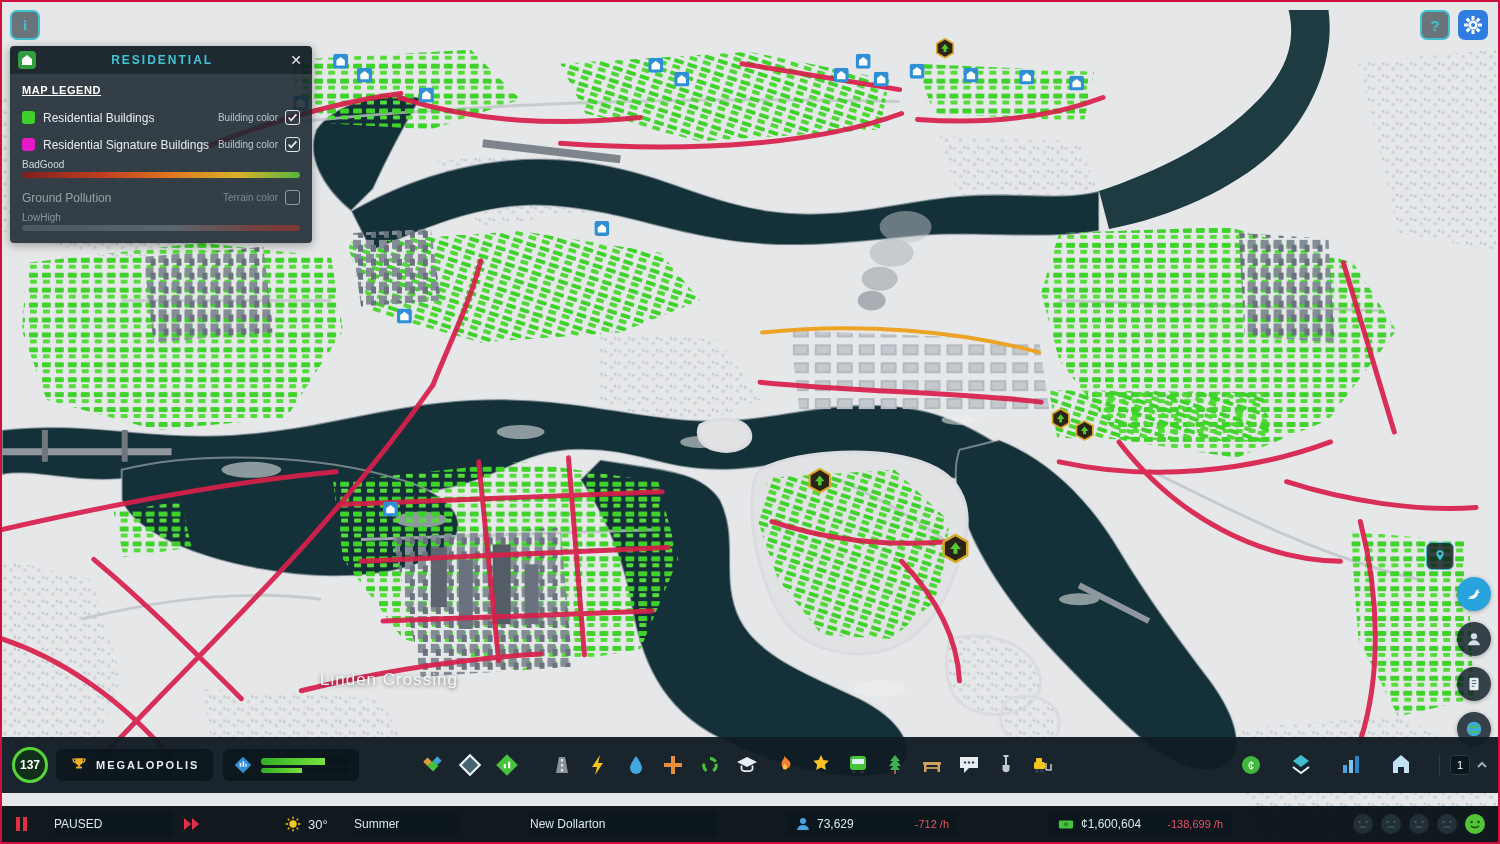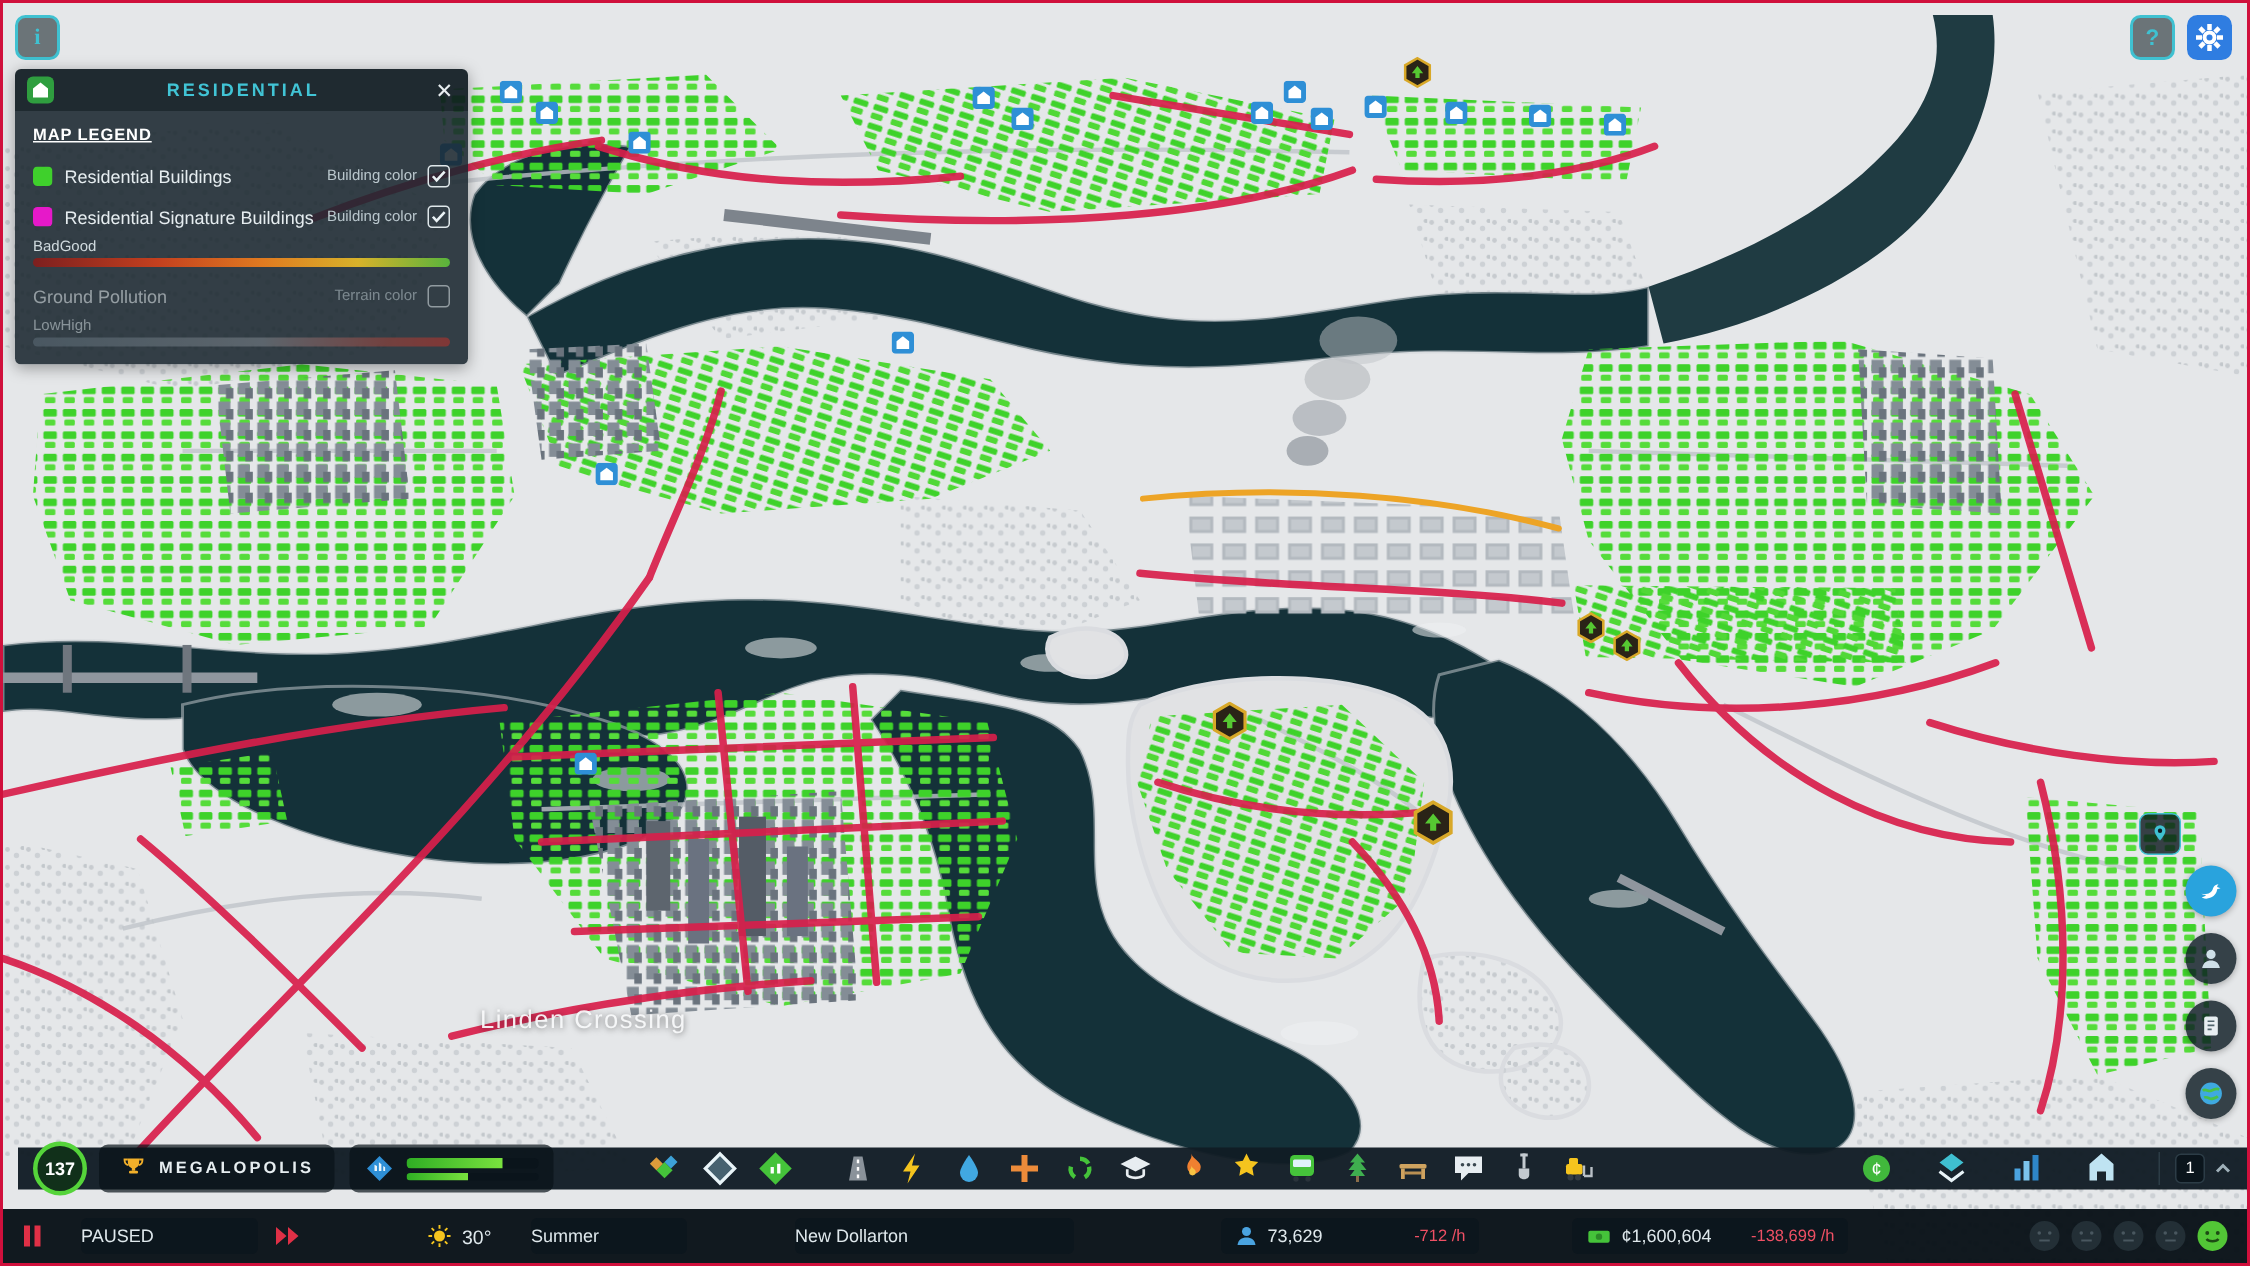--- a/index.html
+++ b/index.html
@@ -44,21 +44,21 @@
 
   
   .float-pin{position:absolute;right:44px;top:540px;width:26px;height:26px;border-radius:6px;
     border:1.5px solid #3fc1d1;background:rgba(10,22,28,.8);display:flex;align-items:center;justify-content:center;cursor:pointer;}
   .float-stack{position:absolute;right:7px;top:575px;display:flex;flex-direction:column;gap:11px;}
   .fbtn{width:34px;height:34px;border-radius:50%;display:flex;align-items:center;justify-content:center;
     background:rgba(14,28,36,.82);cursor:pointer;box-shadow:0 1px 4px rgba(0,0,0,.3);}
   .fbtn.chirper{background:#29a3dd;}
 
   
-  .toolbar{position:absolute;left:10px;right:0;bottom:49px;height:28px;background:rgba(17,28,36,.96);
+  .toolbar{position:absolute;left:0;right:0;bottom:49px;height:56px;background:rgba(17,28,36,.96);
     display:flex;align-items:center;padding:0 10px;box-sizing:border-box;}
   .level-badge{width:36px;height:36px;border-radius:50%;border:3.5px solid #55d43a;background:#11301a;
     display:flex;align-items:center;justify-content:center;box-sizing:border-box;cursor:pointer;}
   .level-badge span{color:#fff;font-size:12px;font-weight:bold;}
   .pill{height:32px;border-radius:6px;background:rgba(9,18,24,.7);display:flex;align-items:center;cursor:pointer;}
   .milestone{margin-left:8px;padding:0 14px;gap:8px;align-items:center;}
   .milestone span{color:#e6edf0;font-size:11px;font-weight:bold;letter-spacing:2px;}
   .progress{margin-left:10px;padding:0 10px;gap:8px;}
   .pw-bars{display:flex;flex-direction:column;gap:3px;}
   .pw-bar{width:88px;height:7px;background:#0a141b;border-radius:3px;overflow:hidden;}
@@ -588,21 +588,21 @@
       <span style="font-size:13px;">30°</span>
     </div>
     <div class="sb-item ctr" style="left:352px;width:104px;">
       <span>Summer</span>
     </div>
 
     <div class="sb-item ctr" style="left:528px;width:186px;">
       <span>New Dollarton</span>
     </div>
 
-    <div class="sb-item sb-pop" style="left:812px;width:172px;">
+    <div class="sb-item sb-pop" style="left:784px;width:172px;">
       <svg width="16" height="16" viewBox="0 0 16 16">
         <circle cx="8" cy="5" r="3" fill="#4aa3e0"></circle>
         <path d="M2 14c.5-3.5 2.8-5 6-5s5.5 1.5 6 5z" fill="#4aa3e0"></path>
       </svg>
       <span>73,629</span>
       <span class="neg">-712 /h</span>
     </div>
 
     <div class="sb-item sb-money" style="left:1046px;width:184px;">
       <svg width="18" height="16" viewBox="0 0 20 18">

